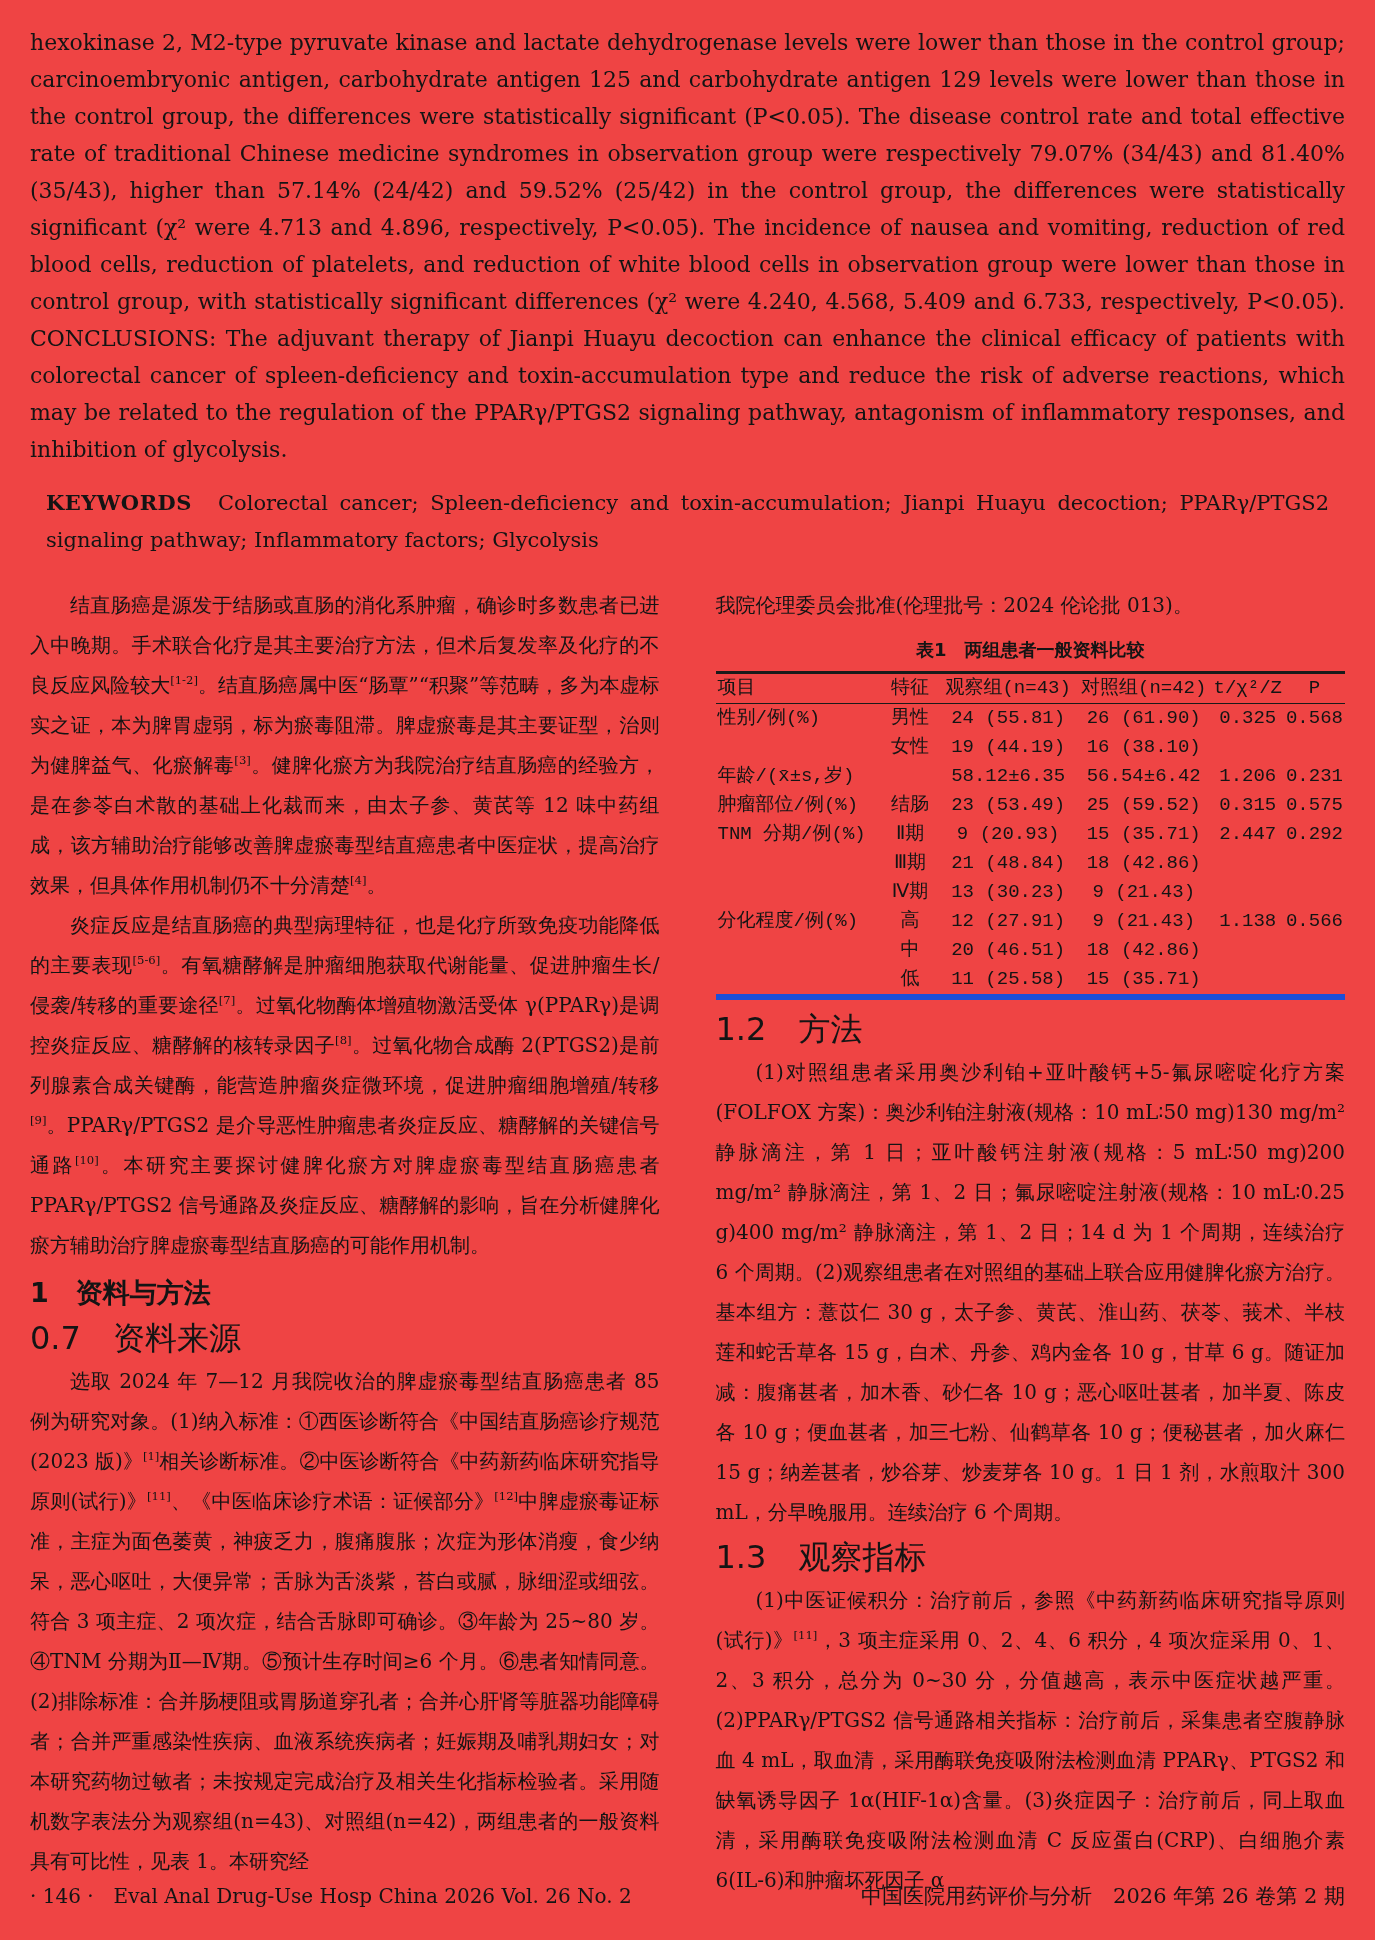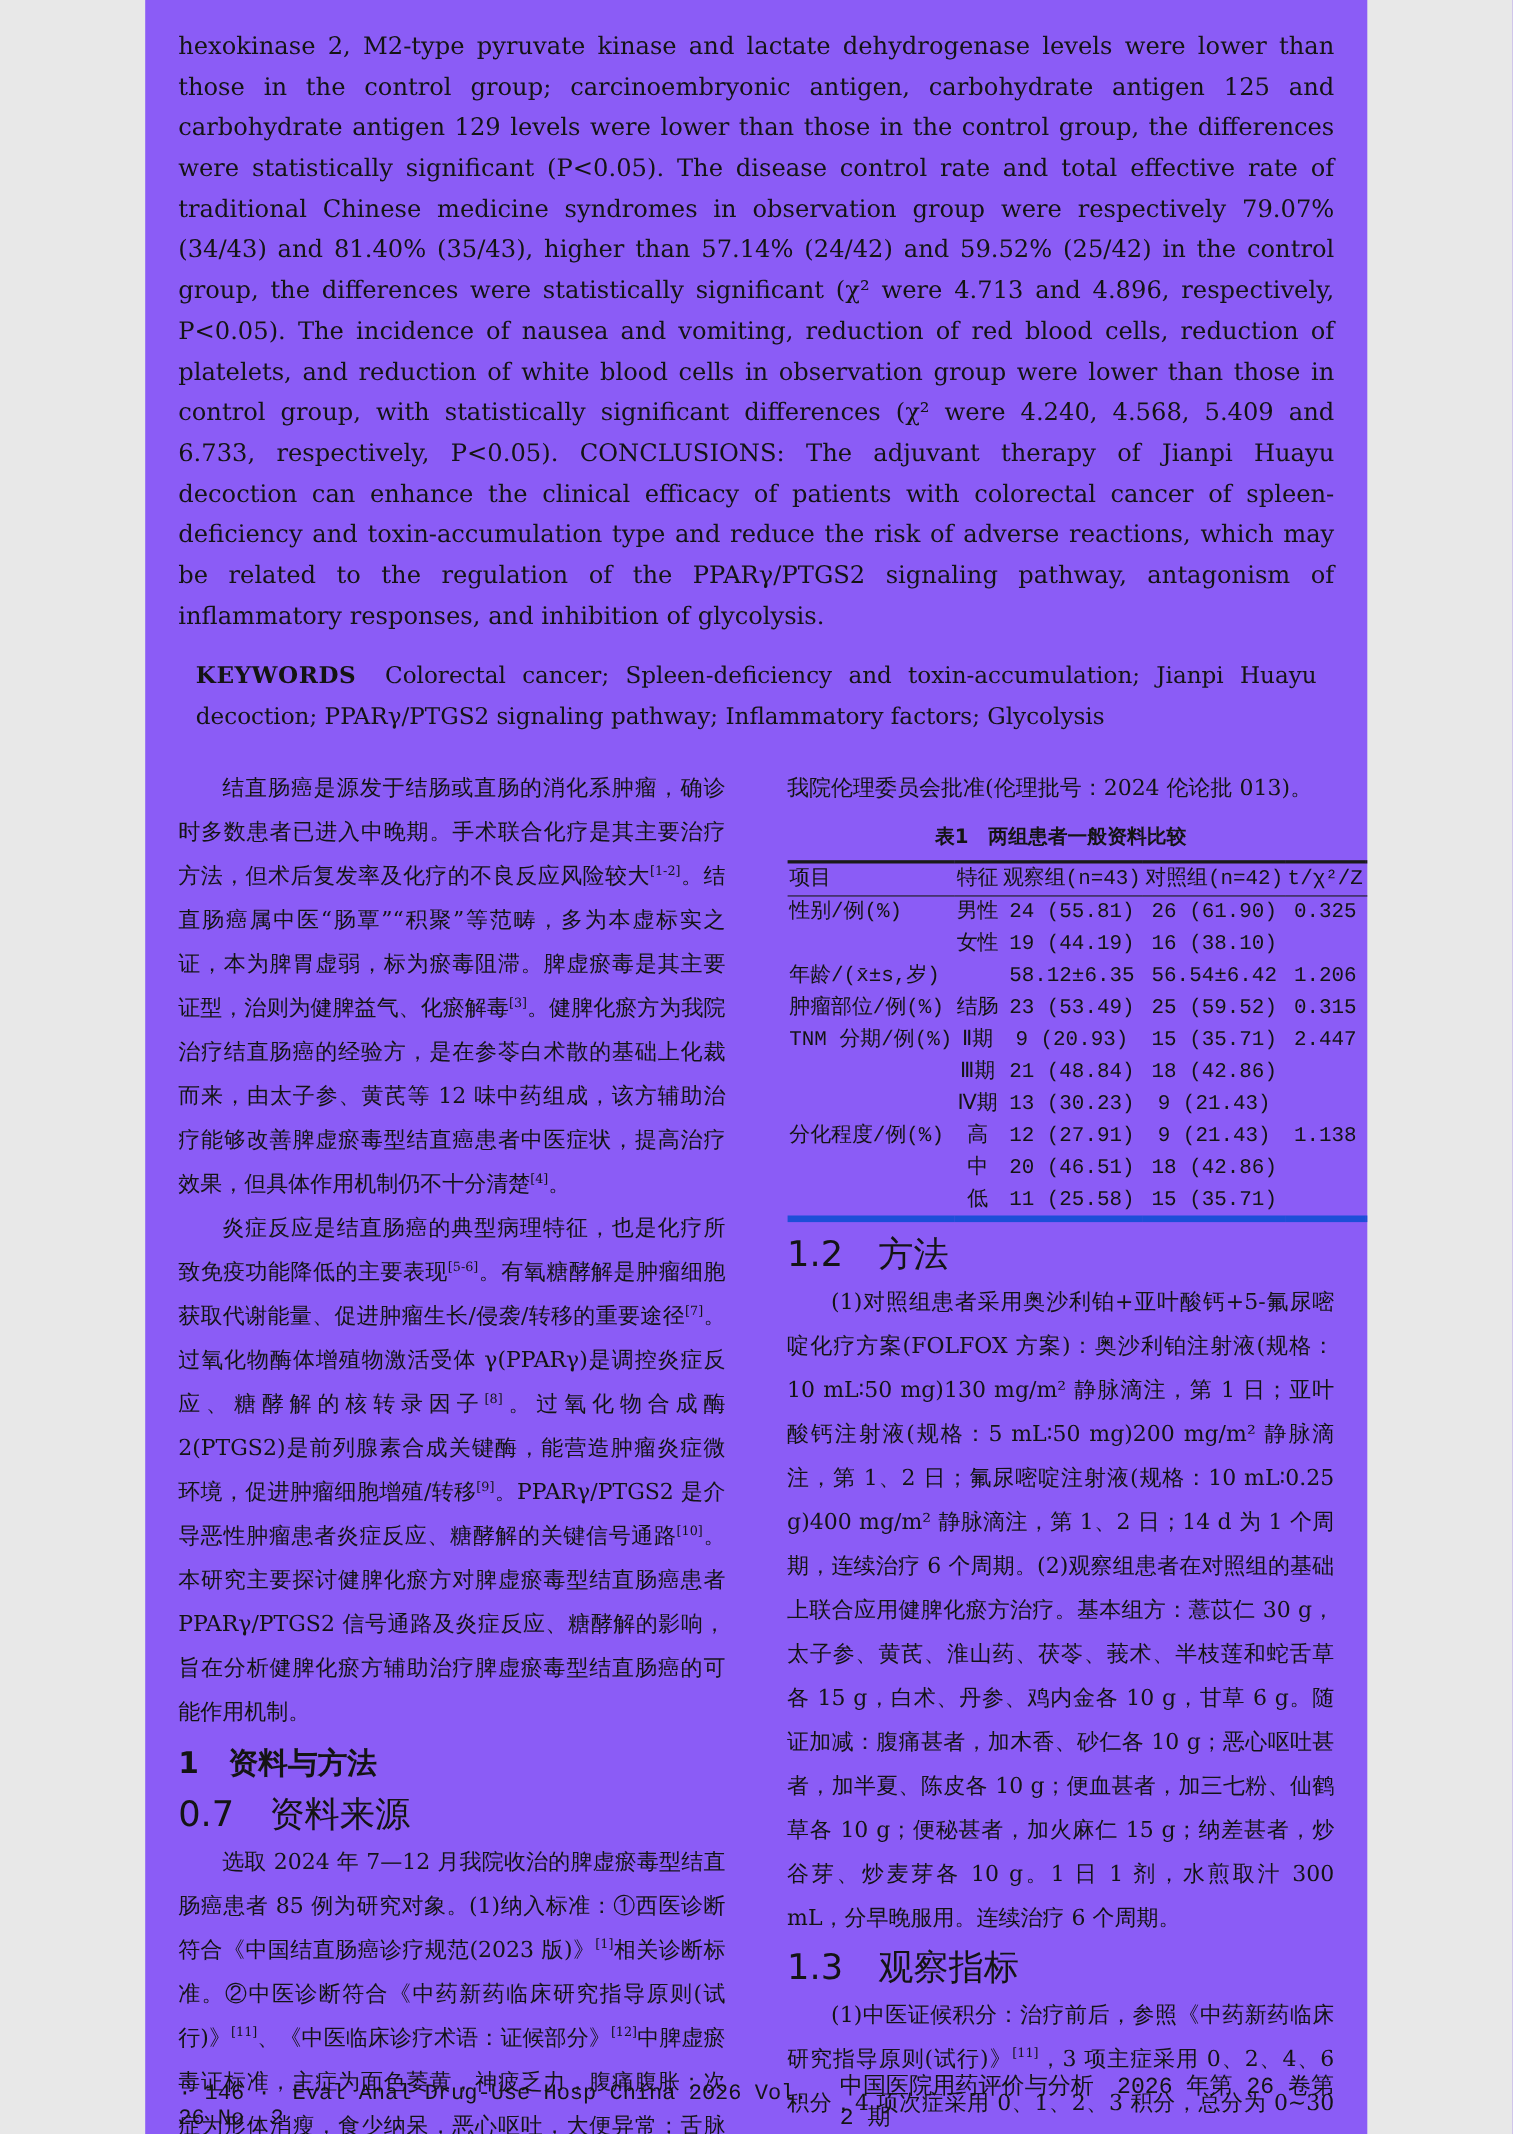--- a/index.html
+++ b/index.html
@@ -1,20 +1,20 @@
 <!DOCTYPE html>
 <html><head>
 <meta charset="utf-8">
 <style>
   html,body{margin:0;padding:0;background:#e8e8e8;}
   .page{
     position:relative;
-    width:1111px;height:1940px;
+    width:1375px;height:1940px;
     margin:0 auto;
-    background:#8b5cf6;
+    background:#ef4444;
     color:#141414;
     box-sizing:border-box;
     padding:24px 30px 0 30px;
     overflow:hidden;
     font-family:"DejaVu Serif","Liberation Serif",serif;
   }
   
   .abstract-en p{
     margin:0;
     font-size:22px;line-height:37px;
@@ -93,21 +93,20 @@
   th:nth-child(4),td:nth-child(4){width:22%;}
   th:nth-child(5),td:nth-child(5){width:10%;}
   th:nth-child(6),td:nth-child(6){width:8%;}
   
   footer{
     position:absolute;
     left:30px;right:30px;top:1882px;
     display:flex;
     justify-content:space-between;
     align-items:flex-end;
-    font-family:Liberation Mono, monospace;
   }
   .footer-left{font-size:20px;}
   .footer-right{font-size:21px;}
 </style>
 </head>
 <body>
 
 <div class="page">
 
   <section class="abstract-en">

